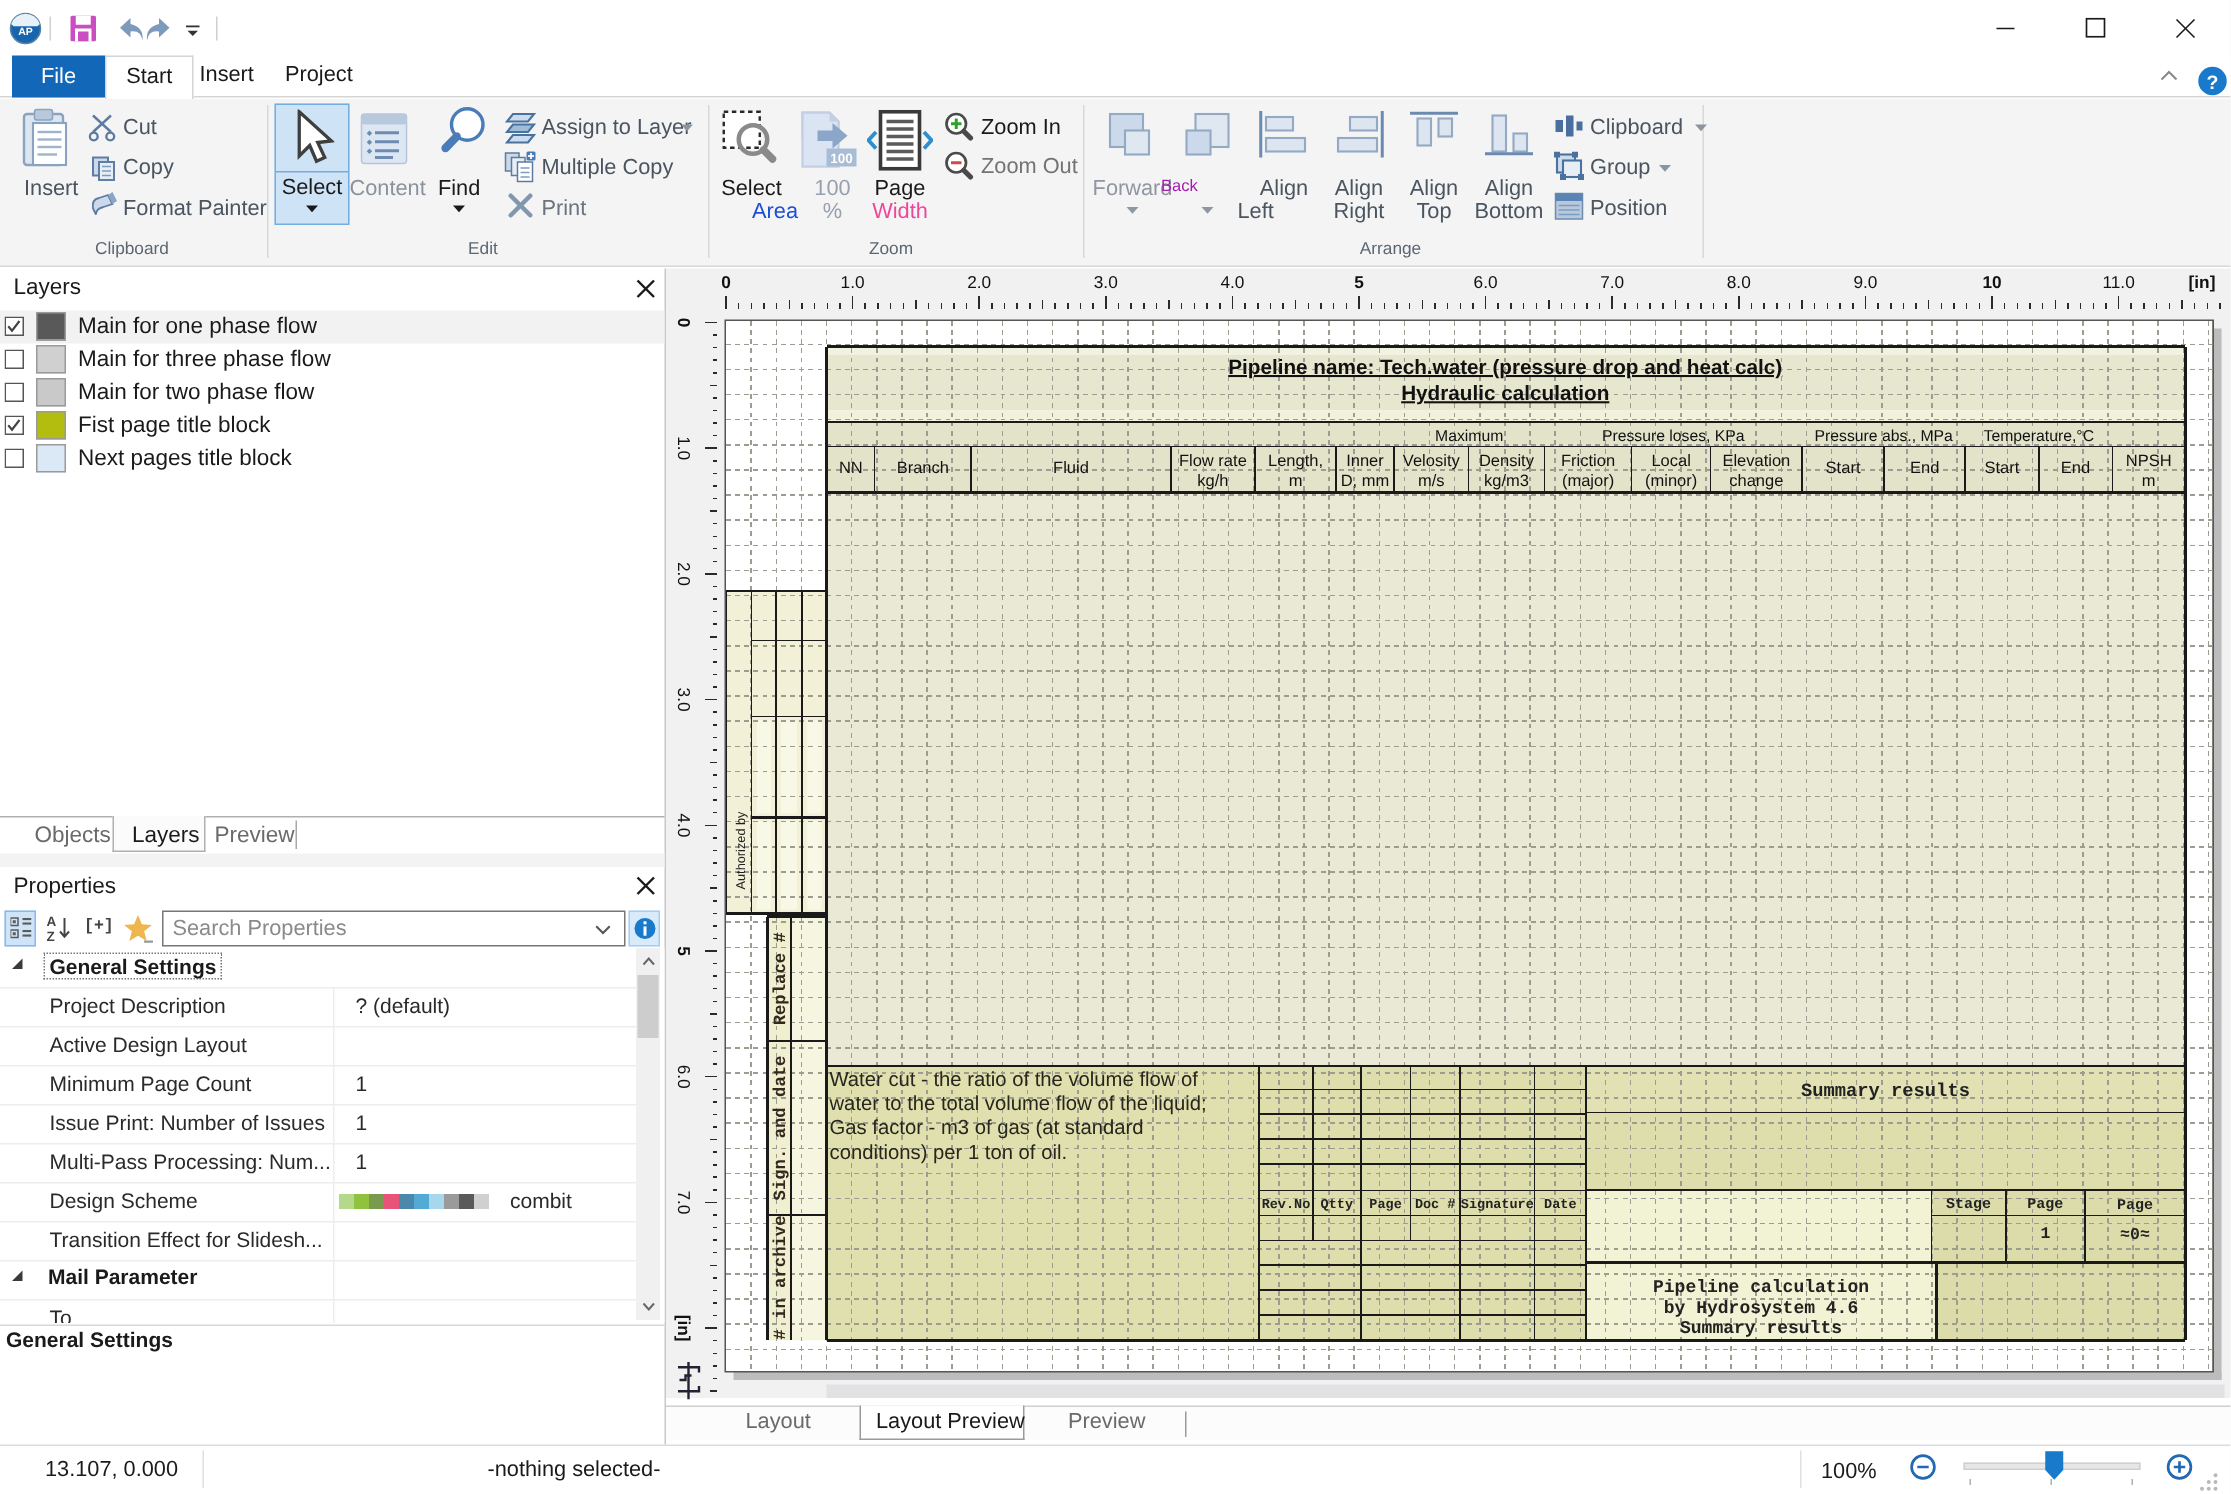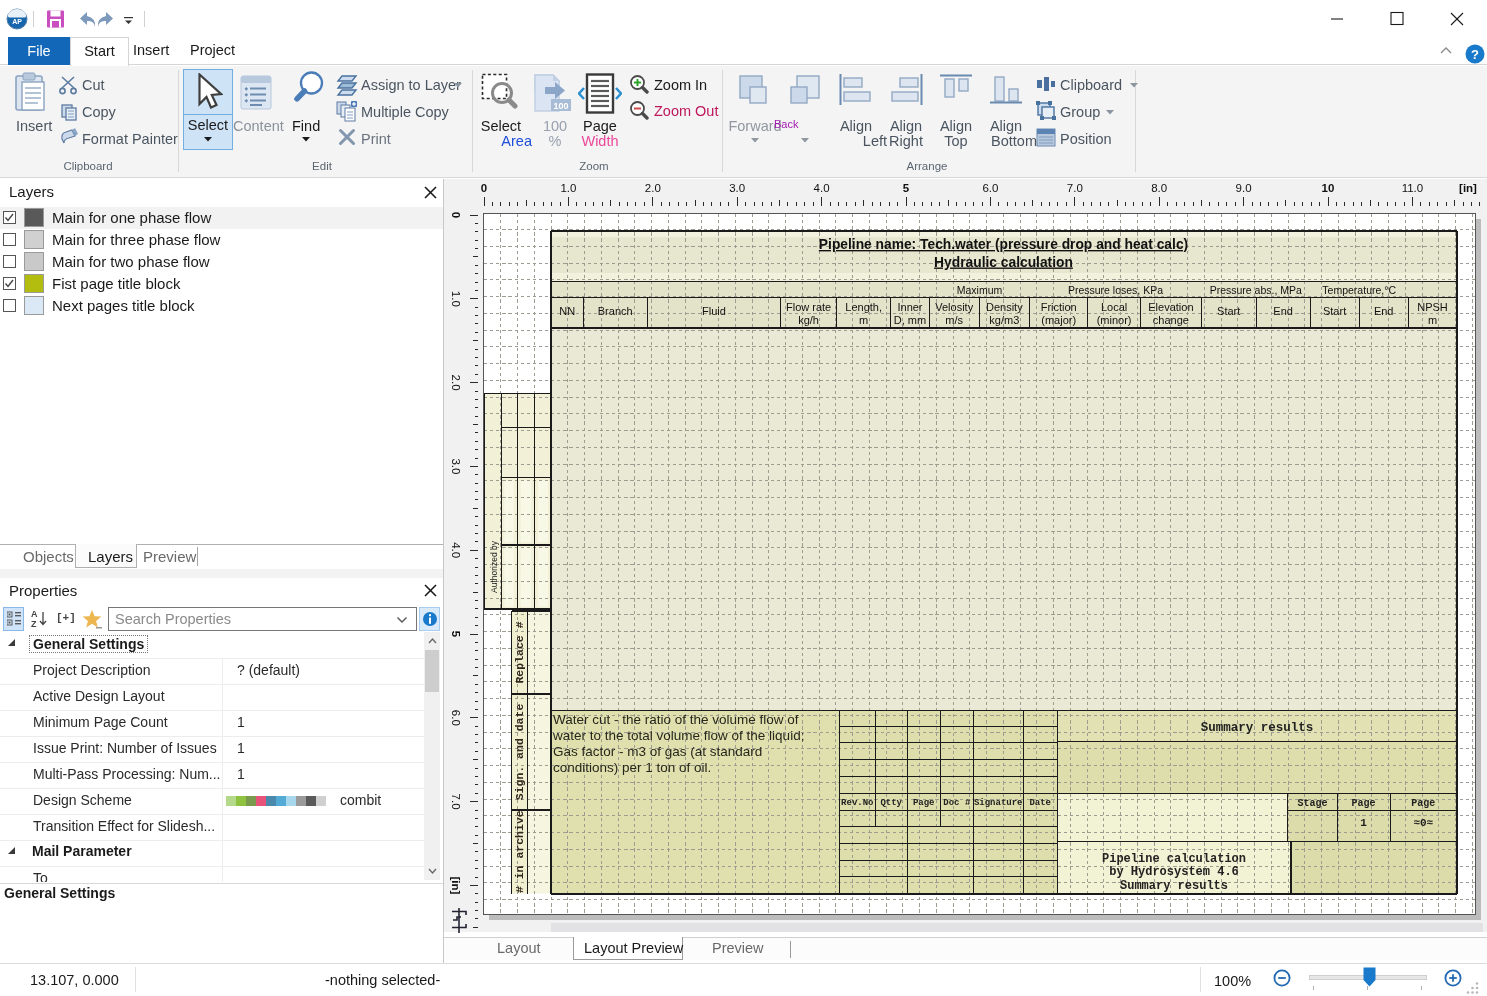--- a/index.html
+++ b/index.html
@@ -213,21 +213,21 @@
         <line x1="5" y1="8.5" x2="12" y2="8.5"></line>
       </g>
  <path d="M13.5 13.5 L18 18" stroke="#4a4a4a" stroke-width="3.4" stroke-linecap="round"></path>
 </svg>
 <div class="abs txt" style="left:654px;top:77px;font-size:14.5px;color:#1a1a1a">Zoom In</div>
 <svg class="abs" style="left:629px;top:100px" width="22" height="20" viewBox="0 0 22 20">
  <circle cx="8.5" cy="8.5" r="6.5" fill="#fff" stroke="#4a4a4a" stroke-width="1.8"></circle>
  <line x1="5" y1="8.5" x2="12" y2="8.5" stroke="#d04a4a" stroke-width="2"></line>
  <path d="M13.5 13.5 L18 18" stroke="#4a4a4a" stroke-width="3.4" stroke-linecap="round"></path>
 </svg>
-<div class="abs txt" style="left:654px;top:103px;font-size:14.5px;color:#be185d">Zoom Out</div>
+<div class="abs txt" style="left:654px;top:103px;font-size:14.5px;color:#737373">Zoom Out</div>
 
 
 <svg class="abs" style="left:737px;top:73px" width="36" height="33" viewBox="0 0 36 33">
       <rect x="3" y="3" width="22" height="22" fill="#ccd9ea" stroke="#93a9c4" stroke-width="1.4"></rect>
       <rect x="13" y="14" width="16" height="16" fill="#dfe7f1" stroke="#93a9c4" stroke-width="1.4"></rect>
     </svg>
 <svg class="abs" style="left:787px;top:73px" width="36" height="33" viewBox="0 0 36 33">
       <rect x="10" y="3" width="22" height="22" fill="#dfe7f1" stroke="#93a9c4" stroke-width="1.4"></rect>
       <rect x="4" y="14" width="16" height="16" fill="#ccd9ea" stroke="#93a9c4" stroke-width="1.4"></rect>
     </svg>
@@ -253,27 +253,27 @@
     </svg>
 <div class="abs" style="left:724px;top:118px;width:62px;font-size:14.5px;color:#9097a0;text-align:center">Forward</div>
 <svg class="abs" style="left:750px;top:137px" width="10" height="6" viewBox="0 0 10 6">
       <path d="M1 1 L9 1 L5 5.5 Z" fill="#9097a0"></path>
     </svg>
 <div class="abs" style="left:774px;top:118px;width:62px;font-size:11px;color:#a21caf;">Back</div>
 <svg class="abs" style="left:800px;top:137px" width="10" height="6" viewBox="0 0 10 6">
       <path d="M1 1 L9 1 L5 5.5 Z" fill="#9097a0"></path>
     </svg>
 <div class="abs" style="left:825px;top:118px;width:62px;font-size:14.5px;color:#4a5560;text-align:center">Align</div>
-<div class="abs" style="left:825px;top:133px;width:62px;font-size:14.5px;color:#4a5560;text-align:right">Left</div>
+<div class="abs" style="left:825px;top:133px;width:62px;font-size:14.5px;color:#4a5560;text-align:left">Left</div>
 <div class="abs" style="left:875px;top:118px;width:62px;font-size:14.5px;color:#4a5560;text-align:center">Align</div>
 <div class="abs" style="left:875px;top:133px;width:62px;font-size:14.5px;color:#4a5560;text-align:center">Right</div>
 <div class="abs" style="left:925px;top:118px;width:62px;font-size:14.5px;color:#4a5560;text-align:center">Align</div>
 <div class="abs" style="left:925px;top:133px;width:62px;font-size:14.5px;color:#4a5560;text-align:center">Top</div>
 <div class="abs" style="left:975px;top:118px;width:62px;font-size:14.5px;color:#4a5560;text-align:center">Align</div>
-<div class="abs" style="left:975px;top:133px;width:62px;font-size:14.5px;color:#4a5560;text-align:right">Bottom</div>
+<div class="abs" style="left:975px;top:133px;width:62px;font-size:14.5px;color:#4a5560;text-align:center">Bottom</div>
 
 <svg class="abs" style="left:1036px;top:75px" width="20" height="18" viewBox="0 0 20 18">
  <g fill="#4a6f9e">
         <rect x="1" y="5" width="5" height="8"></rect>
         <rect x="8" y="2" width="5" height="14"></rect>
         <rect x="15" y="6" width="4" height="6"></rect>
       </g>
 </svg>
 <div class="abs txt" style="left:1060px;top:77px;font-size:14.5px;color:#4a5560">Clipboard</div>
 <svg class="abs" style="left:1128px;top:81px" width="12" height="8" viewBox="0 0 12 8">

